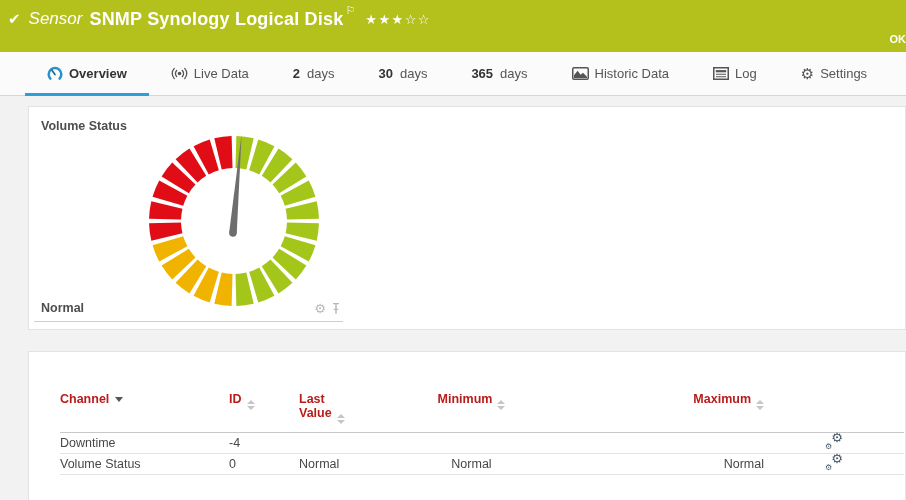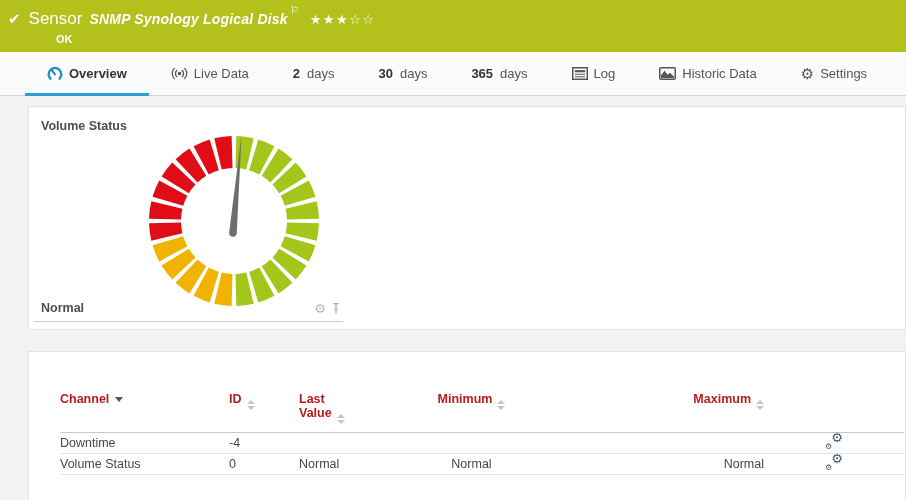--- a/index.html
+++ b/index.html
@@ -3,25 +3,25 @@
 <meta charset="utf-8">
 <style>
   * { margin:0; padding:0; box-sizing:border-box; }
   html,body { width:906px; height:500px; overflow:hidden; }
   body { font-family:"Liberation Sans","DejaVu Sans",sans-serif; background:#f2f2f2; color:#444; }
 
   
   .sensor-header { height:52px; background:#b4c11c; color:#fff; padding:7px 0 0 8px; }
   .title-row { display:flex; align-items:center; height:24px; }
   .check-icon { font-size:15px; font-weight:700; margin-right:8px; }
-  .kind { font-size:17px; margin-right:7px; }
-  .sensor-title { font-size:14px; font-weight:700; letter-spacing:.2px;font-style:italic; }
+  .kind { font-style:italic; font-size:17px; margin-right:7px; }
+  .sensor-title { font-size:18px; font-weight:700; letter-spacing:.2px; }
   .flag-icon { font-size:11px; align-self:flex-start; margin:-3px 0 0 2px; cursor:pointer; }
   .stars { font-size:13px; letter-spacing:1.5px; margin-left:10px; cursor:pointer; }
-  .status-text { margin:2px 0 0 48px; font-size:11px; font-weight:700; }
+  .status-text { margin:2px 0 0 48px; font-size:11px; font-weight:700;text-align:right; }
 
   
   .tabs { height:44px; background:#fbfbfb; border-bottom:1px solid #d6d6d6; display:flex; align-items:stretch; padding-left:25px; font-size:13px; color:#555; }
   .tab { display:flex; align-items:center; gap:6px; padding:0 22px; position:relative; cursor:pointer; white-space:nowrap; }
   .tab.active { color:#333; font-weight:700; }
   .tab.active::after { content:""; position:absolute; left:0; right:0; bottom:-1px; height:3px; background:#2ba0d8; }
   .tab .num { font-weight:700; color:#333; margin-right:1px; }
   .tab svg { flex:0 0 auto; }
   .gear-glyph { font-size:15px; color:#555; line-height:1; }
 
@@ -92,33 +92,33 @@
   </div>
   <div class="tab">
     <span class="num">30</span>
     <span>days</span>
   </div>
   <div class="tab">
     <span class="num">365</span>
     <span>days</span>
   </div>
   <div class="tab">
+    <svg width="17" height="13" viewBox="0 0 17 13">
+      <rect x="0.75" y="0.75" width="15.5" height="11.5" rx="1.2" fill="none" stroke="#555" stroke-width="1.5"></rect>
+      <path d="M2 11 L2 8.2 L5.6 3.8 L8.6 7.8 L11 5.8 L15 9.8 V11 Z" fill="#555"></path>
+    </svg>
+    <span>Historic Data</span>
+  </div>
+  <div class="tab">
     <svg width="16" height="13" viewBox="0 0 16 13">
       <rect x="0.75" y="0.75" width="14.5" height="11.5" fill="none" stroke="#555" stroke-width="1.5"></rect>
       <rect x="2.8" y="3.1" width="10.4" height="2.2" fill="#555"></rect>
       <path d="M3 7.3 h10 M3 9.8 h10" stroke="#555" stroke-width="1.1"></path>
     </svg>
     <span>Log</span>
-  </div>
-  <div class="tab">
-    <svg width="17" height="13" viewBox="0 0 17 13">
-      <rect x="0.75" y="0.75" width="15.5" height="11.5" rx="1.2" fill="none" stroke="#555" stroke-width="1.5"></rect>
-      <path d="M2 11 L2 8.2 L5.6 3.8 L8.6 7.8 L11 5.8 L15 9.8 V11 Z" fill="#555"></path>
-    </svg>
-    <span>Historic Data</span>
   </div>
   <div class="tab">
     <span class="gear-glyph">⚙</span>
     <span>Settings</span>
   </div>
 </nav>
 
 <main>
   <section class="card gauge-card">
     <div class="card-title">Volume Status</div>

